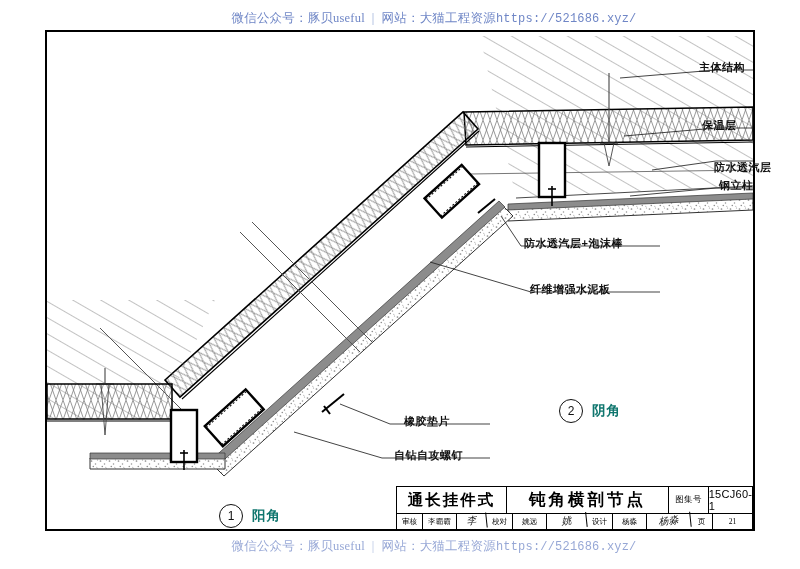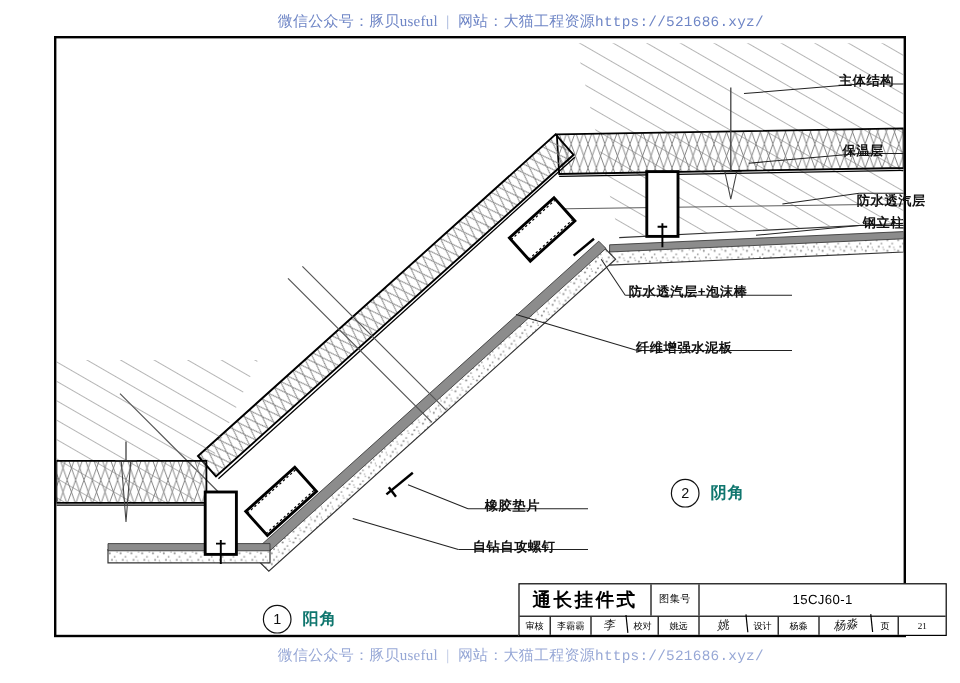--- a/index.html
+++ b/index.html
@@ -29,21 +29,21 @@
   .callout{position:absolute;display:flex;align-items:center;gap:9px;}
   .callout .circ{width:22px;height:22px;border:1.6px solid #111;border-radius:50%;
         display:flex;align-items:center;justify-content:center;
         font-size:12px;font-family:"Liberation Sans","DejaVu Sans",sans-serif;color:#111;}
   .callout .cname{font-size:13.5px;font-weight:700;color:#0f766e;
         font-family:"Liberation Sans","DejaVu Sans",sans-serif;letter-spacing:1px;}
 
   
   #titleblock{position:absolute;left:396px;top:486px;width:357px;height:44px;
       border:1.6px solid #000;box-sizing:border-box;background:#fff;
-      display:flex;flex-direction:column;margin-left:36px;}
+      display:flex;flex-direction:column;}
   #tb-top{display:flex;height:27px;border-bottom:1.2px solid #000;}
   #tb-bot{display:flex;height:15px;}
   .tbc{border-right:1.1px solid #000;display:flex;align-items:center;
        justify-content:center;box-sizing:border-box;overflow:hidden;}
   .tbc:last-child{border-right:none;}
   .t-series{width:110px;font-size:15.5px;font-weight:700;letter-spacing:2px;
        font-family:"Liberation Sans","DejaVu Sans",sans-serif;}
   .t-name{width:162px;font-size:16.5px;font-weight:700;letter-spacing:3px;
        font-family:"Liberation Sans","DejaVu Sans",sans-serif;}
   .t-atlaslbl{width:40px;font-size:8.5px;font-weight:400;letter-spacing:.4px;
@@ -212,20 +212,21 @@
     <span class="cname">阳角</span>
   </div>
   <div class="callout" style="left:559px;top:399px;">
     <span class="circ">2</span>
     <span class="cname">阴角</span>
   </div>
 
   <div id="titleblock">
     <div id="tb-top">
       <div class="tbc t-series">通长挂件式</div>
+      <div class="tbc t-name">钝角横剖节点</div>
       <div class="tbc t-atlaslbl">图集号</div>
       <div class="tbc t-atlasval">15CJ60-1</div>
     </div>
     <div id="tb-bot">
       <div class="tbc w26 b-k">审核</div>
       <div class="tbc w34 b-v">李霸霸</div>
       <div class="tbc w30 sig">李</div>
       <div class="tbc w26 b-k">校对</div>
       <div class="tbc w34 b-v">姚远</div>
       <div class="tbc w40 sig">姚</div>

